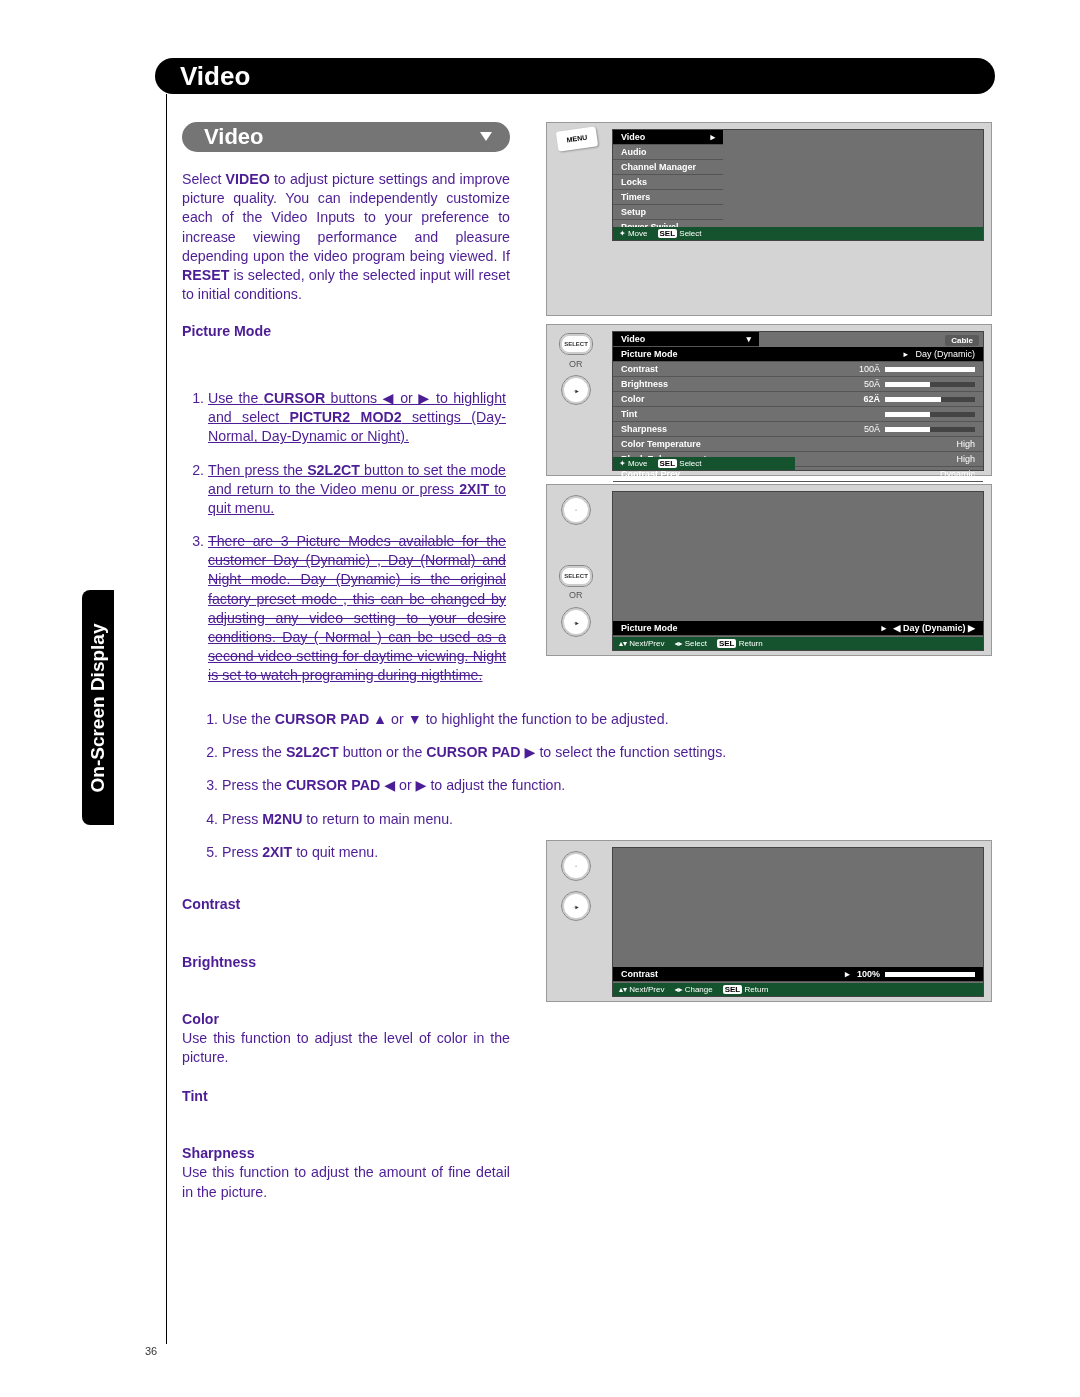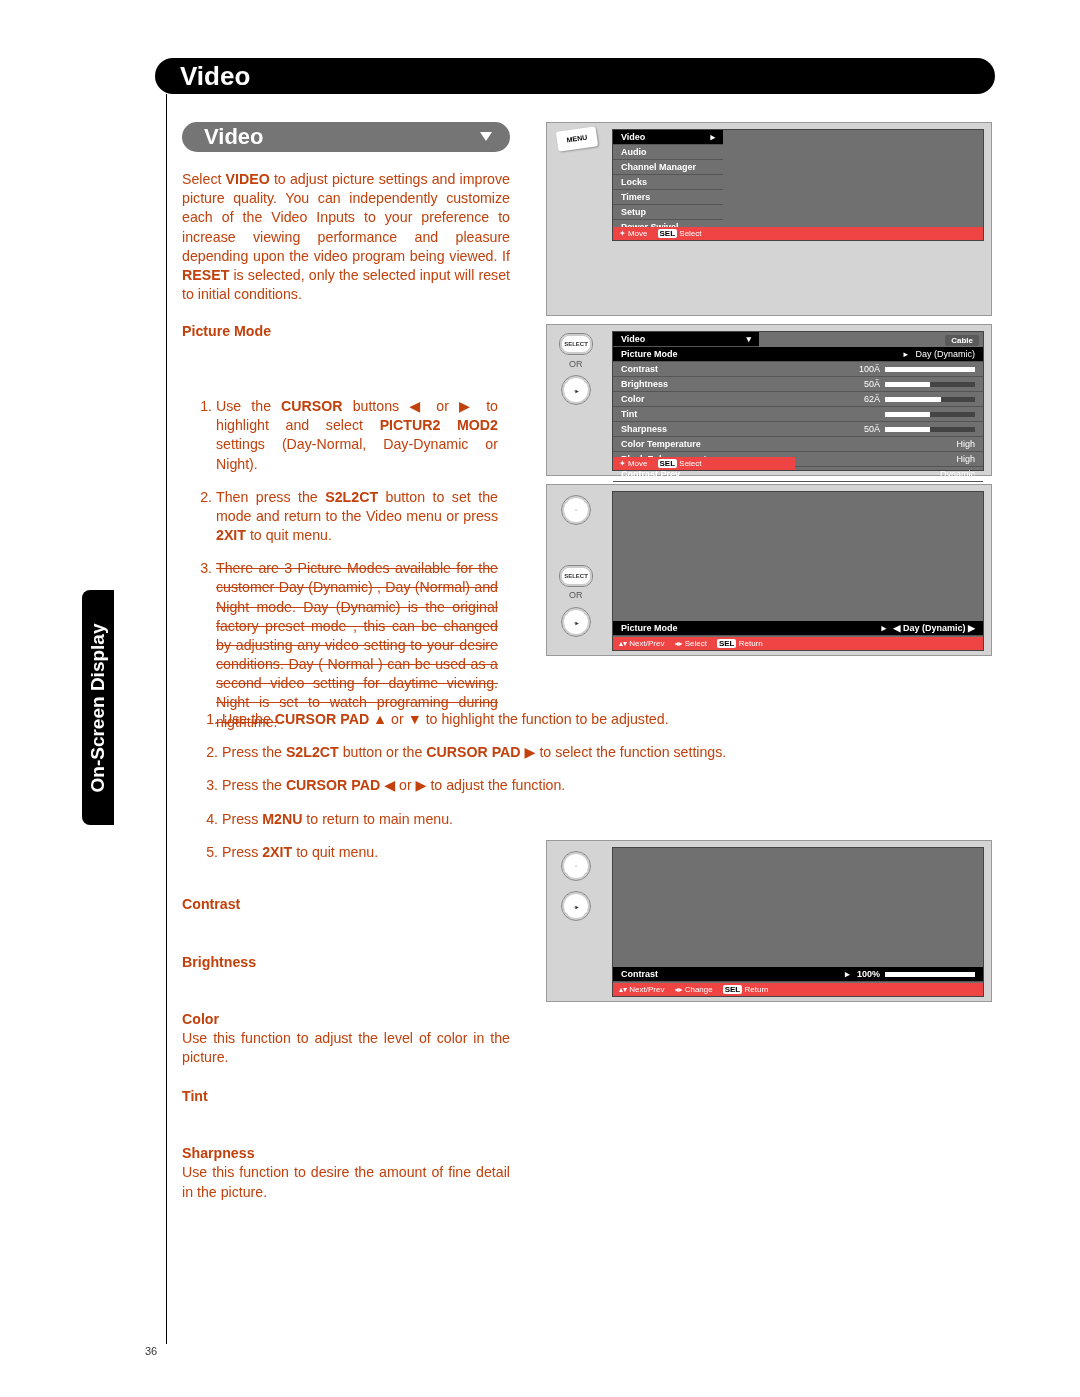--- a/index.html
+++ b/index.html
@@ -82,21 +82,21 @@
     top: 10px;
     width: 0; height: 0;
     border-left: 6px solid transparent;
     border-right: 6px solid transparent;
     border-top: 9px solid #fff;
   }
   .body-text {
     position: absolute;
     font-size: 14.2px;
     line-height: 1.35;
-    color: #c2410c;
+    color: #4c1d95;
     text-align: justify;
   }
   .ol {
     font-size: 14.2px;
     line-height: 1.35;
   }
   .ol li { margin-bottom: 14px; text-align: justify; }
   .bold { font-weight: bold; }
   .struck { text-decoration: line-through; }
 
@@ -124,21 +124,21 @@
     border-bottom: 1px solid #555;
     display: flex;
     justify-content: space-between;
   }
   .menu-list li.sel {
     background: #000;
   }
   .hint-row {
     font-size: 8px;
     color: #fff;
-    background: #ef4444;
+    background: #14532d;
     padding: 2px 6px;
     display: flex;
     gap: 10px;
   }
   .hint-row .sel-box { background:#fff; color:#000; padding:0 2px; font-weight:bold; border-radius:2px;}
   .remote-btn {
     position: absolute;
     border-radius: 50%;
     background: #fff;
     border: 1px solid #888;
@@ -222,21 +222,21 @@
 
   <div class="body-text" style="left:182px; top:170px; width:328px;">
     <span>Select </span><span class="bold">VIDEO</span><span> to adjust picture settings and improve picture quality. You can independently customize each of the Video Inputs to your preference to increase viewing performance and pleasure depending upon the video program being viewed. If </span><span class="bold">RESET</span><span> is selected, only the selected input will reset to initial conditions.</span>
   </div>
 
   <div class="body-text" style="left:182px; top:322px; width:328px;">
     <span class="bold">Picture Mode</span><br>
   </div>
 
   <div class="body-text" style="left:182px; top:385px; width:328px;">
-    <ol class="ol" style="padding-left:22px; margin:12px;">
+    <ol class="ol" style="padding-left:22px; margin:4px;text-decoration:underline;">
       <li>
         <span>Use the </span><span class="bold">CURSOR</span><span> buttons ◀ or ▶ to highlight and select </span><span class="bold">PICTUR2 MOD2</span><span> settings (Day-Normal, Day-Dynamic or Night).</span>
       </li>
       <li>
         <span>Then press the </span><span class="bold">S2L2CT</span><span> button to set the mode and return to the Video menu or press </span><span class="bold">2XIT</span><span> to quit menu.</span>
       </li>
       <li>
         <span class="struck">There are 3 Picture Modes  available for the customer Day (Dynamic) , Day (Normal) and Night mode. Day (Dynamic) is the original factory preset mode , this can be changed by adjusting any video setting  to your desire conditions. Day ( Normal ) can be used as a second video setting for daytime viewing. Night is set to watch programing during nigthtime.</span>
       </li>
     </ol>
@@ -256,21 +256,21 @@
     <span class="bold">Contrast</span><br>
     <br><br>
     <span class="bold">Brightness</span><br>
     <br><br>
     <span class="bold">Color</span><br>
     <span>Use this function to adjust the level of color in the picture.</span>
     <br><br>
     <span class="bold">Tint</span><br>
     <br><br>
     <span class="bold">Sharpness</span><br>
-    <span>Use this function to desire the amount of fine detail in the picture.</span>
+    <span>Use this function to adjust the amount of fine detail in the picture.</span>
   </div>
 
   <div class="page-num">36</div>
 
   <div class="osd-box" style="left:546px; top:122px; width:444px; height:192px;">
     <div class="menu-tab">MENU</div>
     <div class="osd-inner" style="left:65px; top:6px; width:370px; height:110px;">
       <ul class="menu-list" id="osd1-list" style="width:110px;">
           <li class="sel">Video<span>▸</span></li>
           <li>Audio</li>
@@ -309,21 +309,21 @@
           <li>
             <span style="width:120px;display:inline-block">Contrast</span>
             <span style="font-weight:normal">100Ä&nbsp;&nbsp;<span class="slider"><span class="fill" style="width:100%"></span></span></span>
           </li>
           <li>
             <span style="width:120px;display:inline-block">Brightness</span>
             <span style="font-weight:normal">50Ä&nbsp;&nbsp;<span class="slider"><span class="fill" style="width:50%"></span></span></span>
           </li>
           <li>
             <span style="width:120px;display:inline-block">Color</span>
-            <span style="font-weight:normal">62Ä&nbsp;&nbsp;<span class="slider"><span class="fill" style="width:62%"></span></span></span>
+            <span style="font-weight:bold">62Ä&nbsp;&nbsp;<span class="slider"><span class="fill" style="width:62%"></span></span></span>
           </li>
           <li>
             <span style="width:120px;display:inline-block">Tint</span>
             <span style="font-weight:normal">&nbsp;&nbsp;<span class="slider"><span class="fill" style="width:50%"></span></span></span>
           </li>
           <li>
             <span style="width:120px;display:inline-block">Sharpness</span>
             <span style="font-weight:normal">50Ä&nbsp;&nbsp;<span class="slider"><span class="fill" style="width:50%"></span></span></span>
           </li>
           <li>

